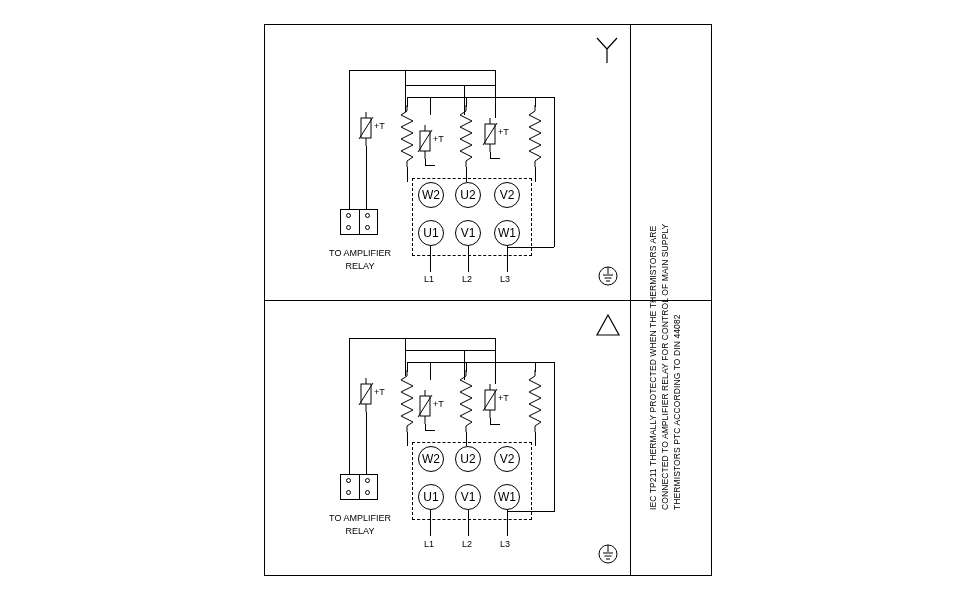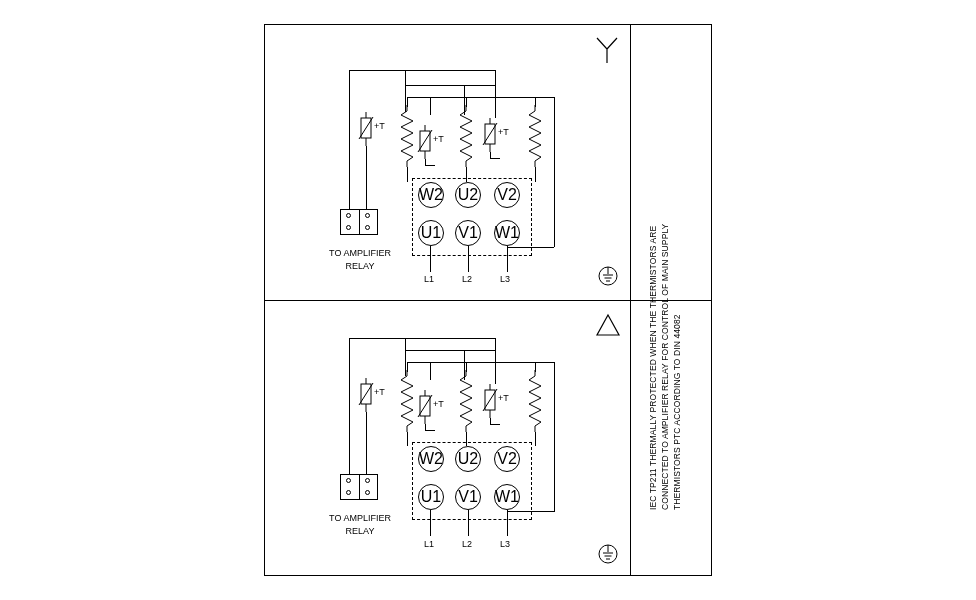--- a/index.html
+++ b/index.html
@@ -38,21 +38,21 @@
   }
 
   
   .term {
     position: absolute;
     width: 26px;
     height: 26px;
     border: 1px solid #000;
     border-radius: 50%;
     box-sizing: border-box;
-    font-size: 16px;
+    font-size: 12px;
     display: flex;
     align-items: center;
     justify-content: center;
     background: #fff;
     color: #000;
   }
   .dashbox {
     position: absolute;
     border: 1px dashed #000;
     box-sizing: border-box;

